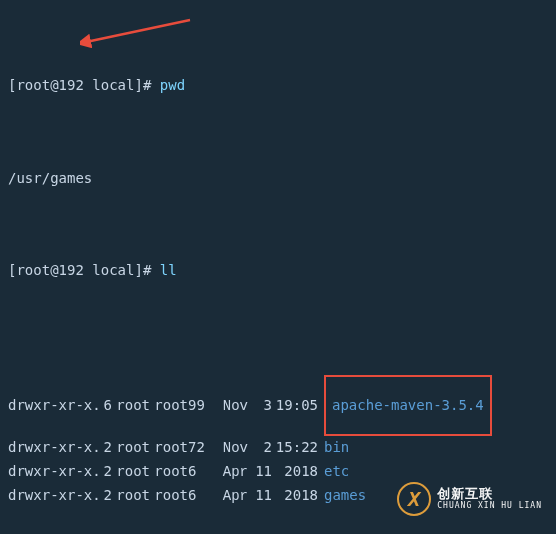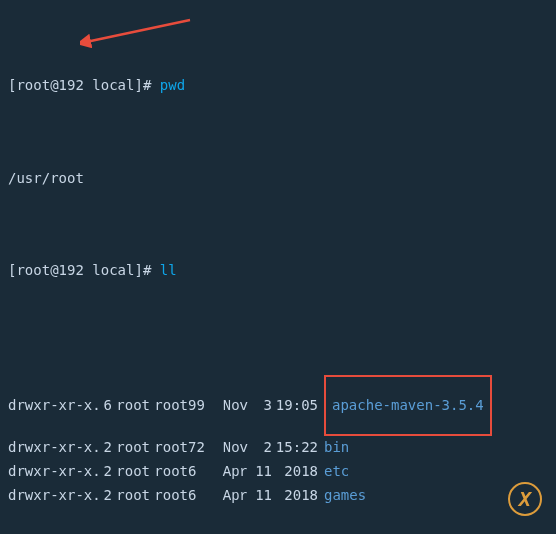--- a/index.html
+++ b/index.html
@@ -11,21 +11,21 @@
       width: 556px;
       height: 534px;
       padding: 5px 8px;
       position: relative;
       overflow: hidden;
       line-height: 1.65;
     }
     .terminal { white-space: pre; }
     .prompt-bracket { color: #c8d6e5; }
     .prompt-inner { color: #c8d6e5; }
-    .cmd { color: #0ea5e9; margin-top: 26px; }
+    .cmd { color: #7dd3fc; margin-top: 26px; }
     .output { color: #c8d6e5; }
     .dir-link { color: #5a9dd6; }
     .highlight-box {
       border: 2px solid #e74c3c;
       padding: 17px 6px;
       display: inline-block;
     }
     .red-arrow {
       position: absolute;
       top: 18px;
@@ -75,21 +75,21 @@
     .day { width: 24px; text-align: right; }
     .tm { width: 46px; text-align: right; margin-right: 6px; }
   </style>
 </head>
 <body>
 
 <div class="terminal">
 
   <div class="row"><span class="prompt-bracket">[</span><span class="prompt-inner">root</span><span class="prompt-inner">@</span><span class="prompt-inner">192</span> <span class="prompt-inner">local</span><span class="prompt-bracket">]</span><span>#</span> <span class="cmd">pwd</span></div>
 
-  <div class="row output">/usr/root</div>
+  <div class="row output">/usr/games</div>
 
   <div class="row"><span class="prompt-bracket">[</span><span class="prompt-inner">root</span><span class="prompt-inner">@</span><span class="prompt-inner">192</span> <span class="prompt-inner">local</span><span class="prompt-bracket">]</span><span>#</span> <span class="cmd">ll</span></div>
 
 
   <div id="listing"><div class="row"><span class="perm">drwxr-xr-x.</span><span class="lnk">6</span><span class="own">root</span><span class="grp">root</span><span class="sz">99</span><span class="mon">Nov</span><span class="day">3</span><span class="tm">19:05</span><span class="highlight-box"><span class="dir-link">apache-maven-3.5.4</span></span></div><div class="row"><span class="perm">drwxr-xr-x.</span><span class="lnk">2</span><span class="own">root</span><span class="grp">root</span><span class="sz">72</span><span class="mon">Nov</span><span class="day">2</span><span class="tm">15:22</span><span class="dir-link">bin</span></div><div class="row"><span class="perm">drwxr-xr-x.</span><span class="lnk">2</span><span class="own">root</span><span class="grp">root</span><span class="sz">6</span><span class="mon">Apr</span><span class="day">11</span><span class="tm">2018</span><span class="dir-link">etc</span></div><div class="row"><span class="perm">drwxr-xr-x.</span><span class="lnk">2</span><span class="own">root</span><span class="grp">root</span><span class="sz">6</span><span class="mon">Apr</span><span class="day">11</span><span class="tm">2018</span><span class="dir-link">games</span></div></div>
 
   
 
 </div>
 
@@ -99,13 +99,17 @@
       <polygon points="0 0, 6 3, 0 6" fill="#e74c3c"></polygon>
     </marker>
   </defs>
   <line x1="110" y1="2" x2="6" y2="24" stroke="#e74c3c" stroke-width="2.5" marker-end="url(#ah)"></line>
 </svg>
 
 <div class="watermark">
   <div class="watermark-logo">
     <span class="watermark-x">X</span>
   </div>
+  <div class="watermark-text">
+    <span class="watermark-cn">创新互联</span>
+    <span class="watermark-en">CHUANG XIN HU LIAN</span>
+  </div>
 </div>
 
 </body></html>

